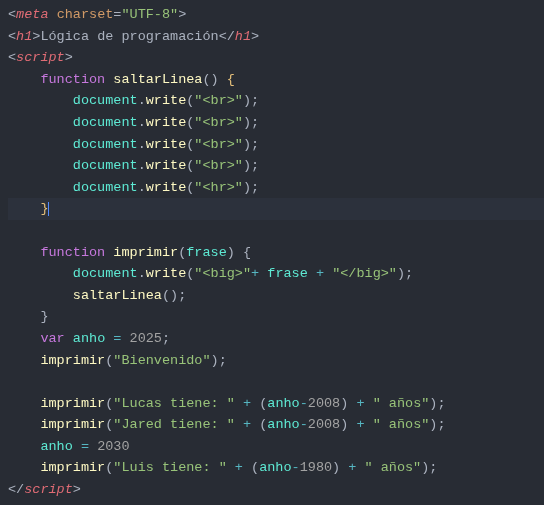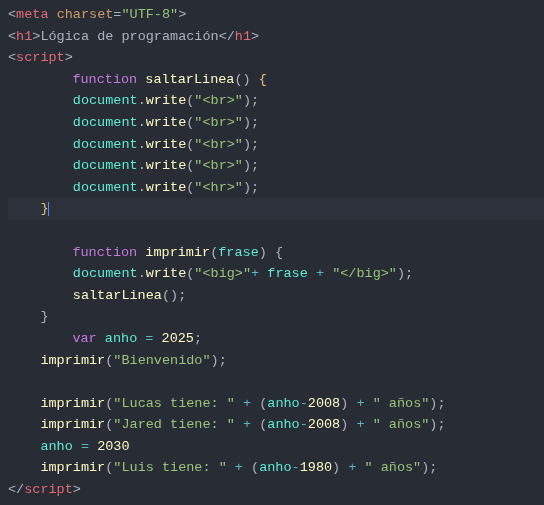--- a/index.html
+++ b/index.html
@@ -20,28 +20,28 @@
   }
   .line {
     display: block;
     min-height: 1.4em;
   }
   .hl-line {
     background: #2c313c;
     display: block;
   }
   .punct   { color: #abb2bf; }
-  .tag     { color: #e06c75; }
+  .tag     { color: #e06c75; font-style: italic; }
   .attr    { color: #d19a66; }
   .string  { color: #98c379; }
-  .keyword { color: #c678dd; margin-left: 32px; }
+  .keyword { color: #c678dd; }
   .blue    { color: #fef9c3; }
   .cyan    { color: #56b6c2; }
   .ident   { color: #5eead4; }
-  .num     { color: #fef9c3; }
+  .num     { color: #a3a3a3; }
   .yellow  { color: #e5c07b; }
   .cursor {
     display: inline-block;
     width: 1px;
     height: 1.1em;
     background: #528bff;
     vertical-align: text-bottom;
     margin-left: -1px;
   }
 </style>

